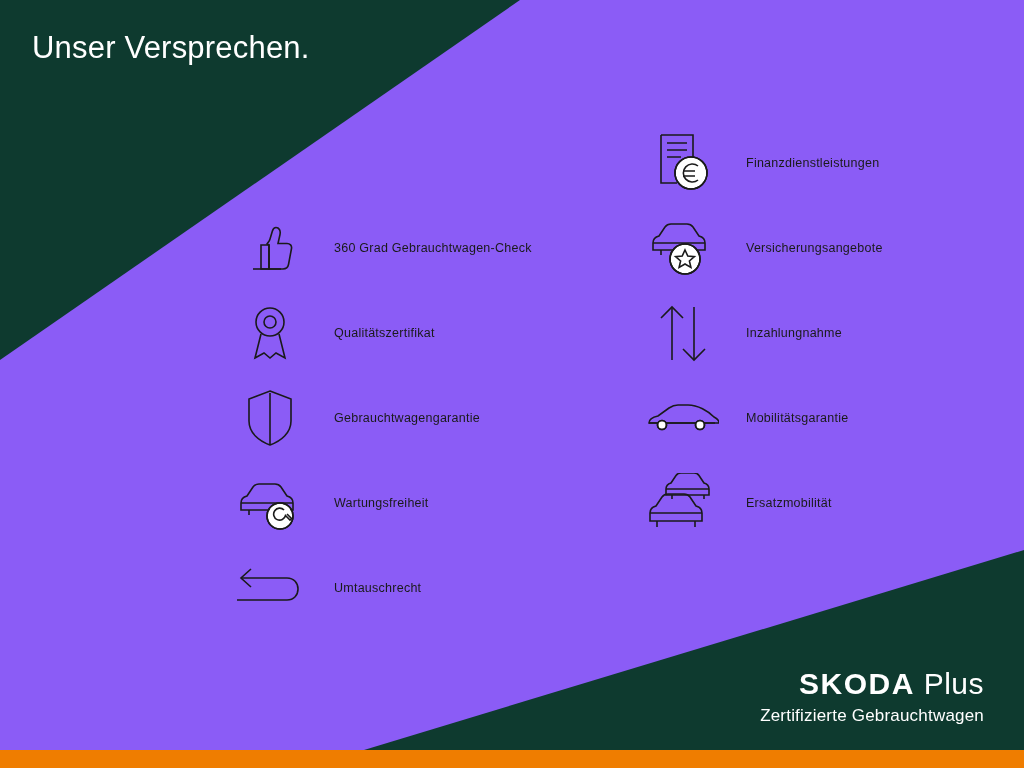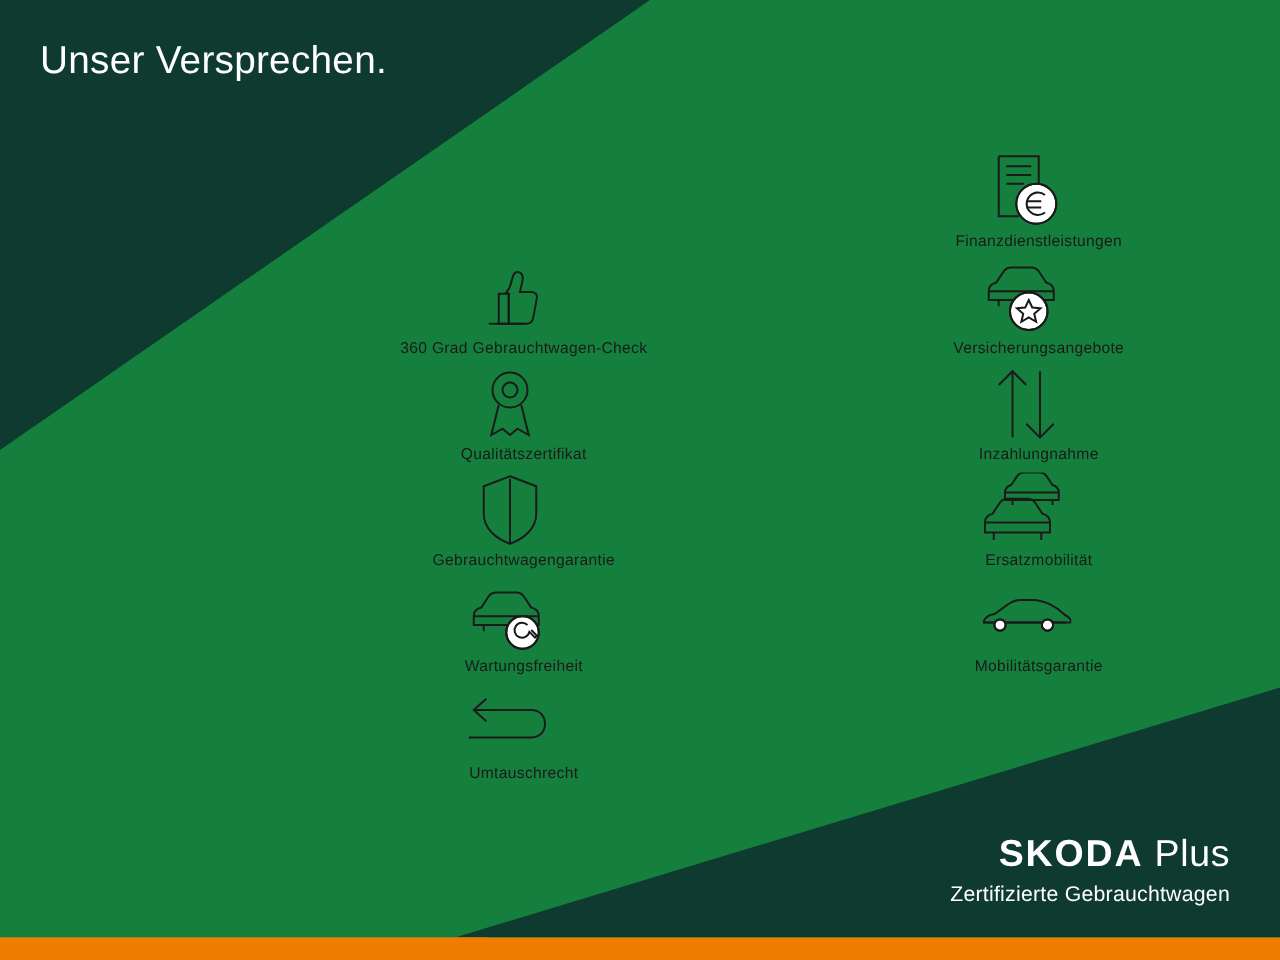--- a/index.html
+++ b/index.html
@@ -7,21 +7,21 @@
     padding: 0;
     background: #ffffff;
   }
   body {
     font-family: "Liberation Sans", sans-serif;
   }
   .page {
     position: relative;
     width: 1024px;
     height: 768px;
-    background: #15803d;
+    background: #8b5cf6;
     overflow: hidden;
   }
   
   .corner-top {
     position: absolute;
     left: 0;
     top: 0;
     width: 520px;
     height: 360px;
     background: #0e3a2f;
@@ -78,21 +78,20 @@
   }
   .col-right {
     left: 640px;
     top: 120px;
     width: 360px;
   }
   .feature {
     display: flex;
     align-items: center;
     height: 85px;
-    flex-direction: column;
   }
   .feature .icon {
     width: 84px;
     min-width: 84px;
     height: 66px;
     display: flex;
     align-items: center;
     justify-content: center;
   }
   .feature .icon svg {
@@ -246,46 +245,46 @@
           <path d="M9 16 L20 5 l11 11"></path>
           <path d="M42 5 v53"></path>
           <path d="M31 47 L42 58 l11-11"></path>
         </svg>
       </span>
       <span class="label">Inzahlungnahme</span>
     </div>
 
     <div class="feature">
       <span class="icon">
+        <svg width="74" height="34" viewBox="0 0 74 34" fill="none" stroke="#1a1a1a" stroke-width="1.6">
+          <path d="M4 22 c0-4 4-6 9-7 l11-8 c3-2 5-3 9-3 h10 c10 0 20 6 26 12 4 2 5 4 5 6 h-70z"></path>
+          <path d="M4 22 h66"></path>
+          <circle cx="17" cy="24" r="4.5" fill="#ffffff"></circle>
+          <circle cx="17" cy="24" r="4.5"></circle>
+          <circle cx="55" cy="24" r="4.5" fill="#ffffff"></circle>
+          <circle cx="55" cy="24" r="4.5"></circle>
+        </svg>
+      </span>
+      <span class="label">Mobilitätsgarantie</span>
+    </div>
+
+    <div class="feature">
+      <span class="icon">
         <svg width="76" height="60" viewBox="0 0 76 60" fill="none" stroke="#1a1a1a" stroke-width="1.6">
           <path d="M22 16 c0-2.5 1.7-5 5-6 l5-7.5 c1.3-1.7 2.5-2.5 5-2.5 h13 c2.5 0 3.8 0.8 5 2.5 l5 7.5 c3.3 1 5 3.5 5 6 v6 h-43z"></path>
           <path d="M22 16 h43"></path>
           <path d="M28 22 v4 M60 22 v4"></path>
           <path d="M6 40 c0-3 2-6 6-7 l6-9 c1.5-2 3-3 6-3 h16 c3 0 4.5 1 6 3 l6 9 c4 1 6 4 6 7 v8 h-52z"></path>
           <path d="M6 40 h52"></path>
           <path d="M13 48 v6 M51 48 v6"></path>
         </svg>
       </span>
       <span class="label">Ersatzmobilität</span>
     </div>
 
-    <div class="feature">
-      <span class="icon">
-        <svg width="74" height="34" viewBox="0 0 74 34" fill="none" stroke="#1a1a1a" stroke-width="1.6">
-          <path d="M4 22 c0-4 4-6 9-7 l11-8 c3-2 5-3 9-3 h10 c10 0 20 6 26 12 4 2 5 4 5 6 h-70z"></path>
-          <path d="M4 22 h66"></path>
-          <circle cx="17" cy="24" r="4.5" fill="#ffffff"></circle>
-          <circle cx="17" cy="24" r="4.5"></circle>
-          <circle cx="55" cy="24" r="4.5" fill="#ffffff"></circle>
-          <circle cx="55" cy="24" r="4.5"></circle>
-        </svg>
-      </span>
-      <span class="label">Mobilitätsgarantie</span>
-    </div>
-
   </div>
 
   <div class="brand">
     <div class="brand-line1">
       <span class="skoda">SKODA</span>
       <span class="plus">Plus</span>
     </div>
     <div class="brand-line2">Zertifizierte Gebrauchtwagen</div>
   </div>
 

